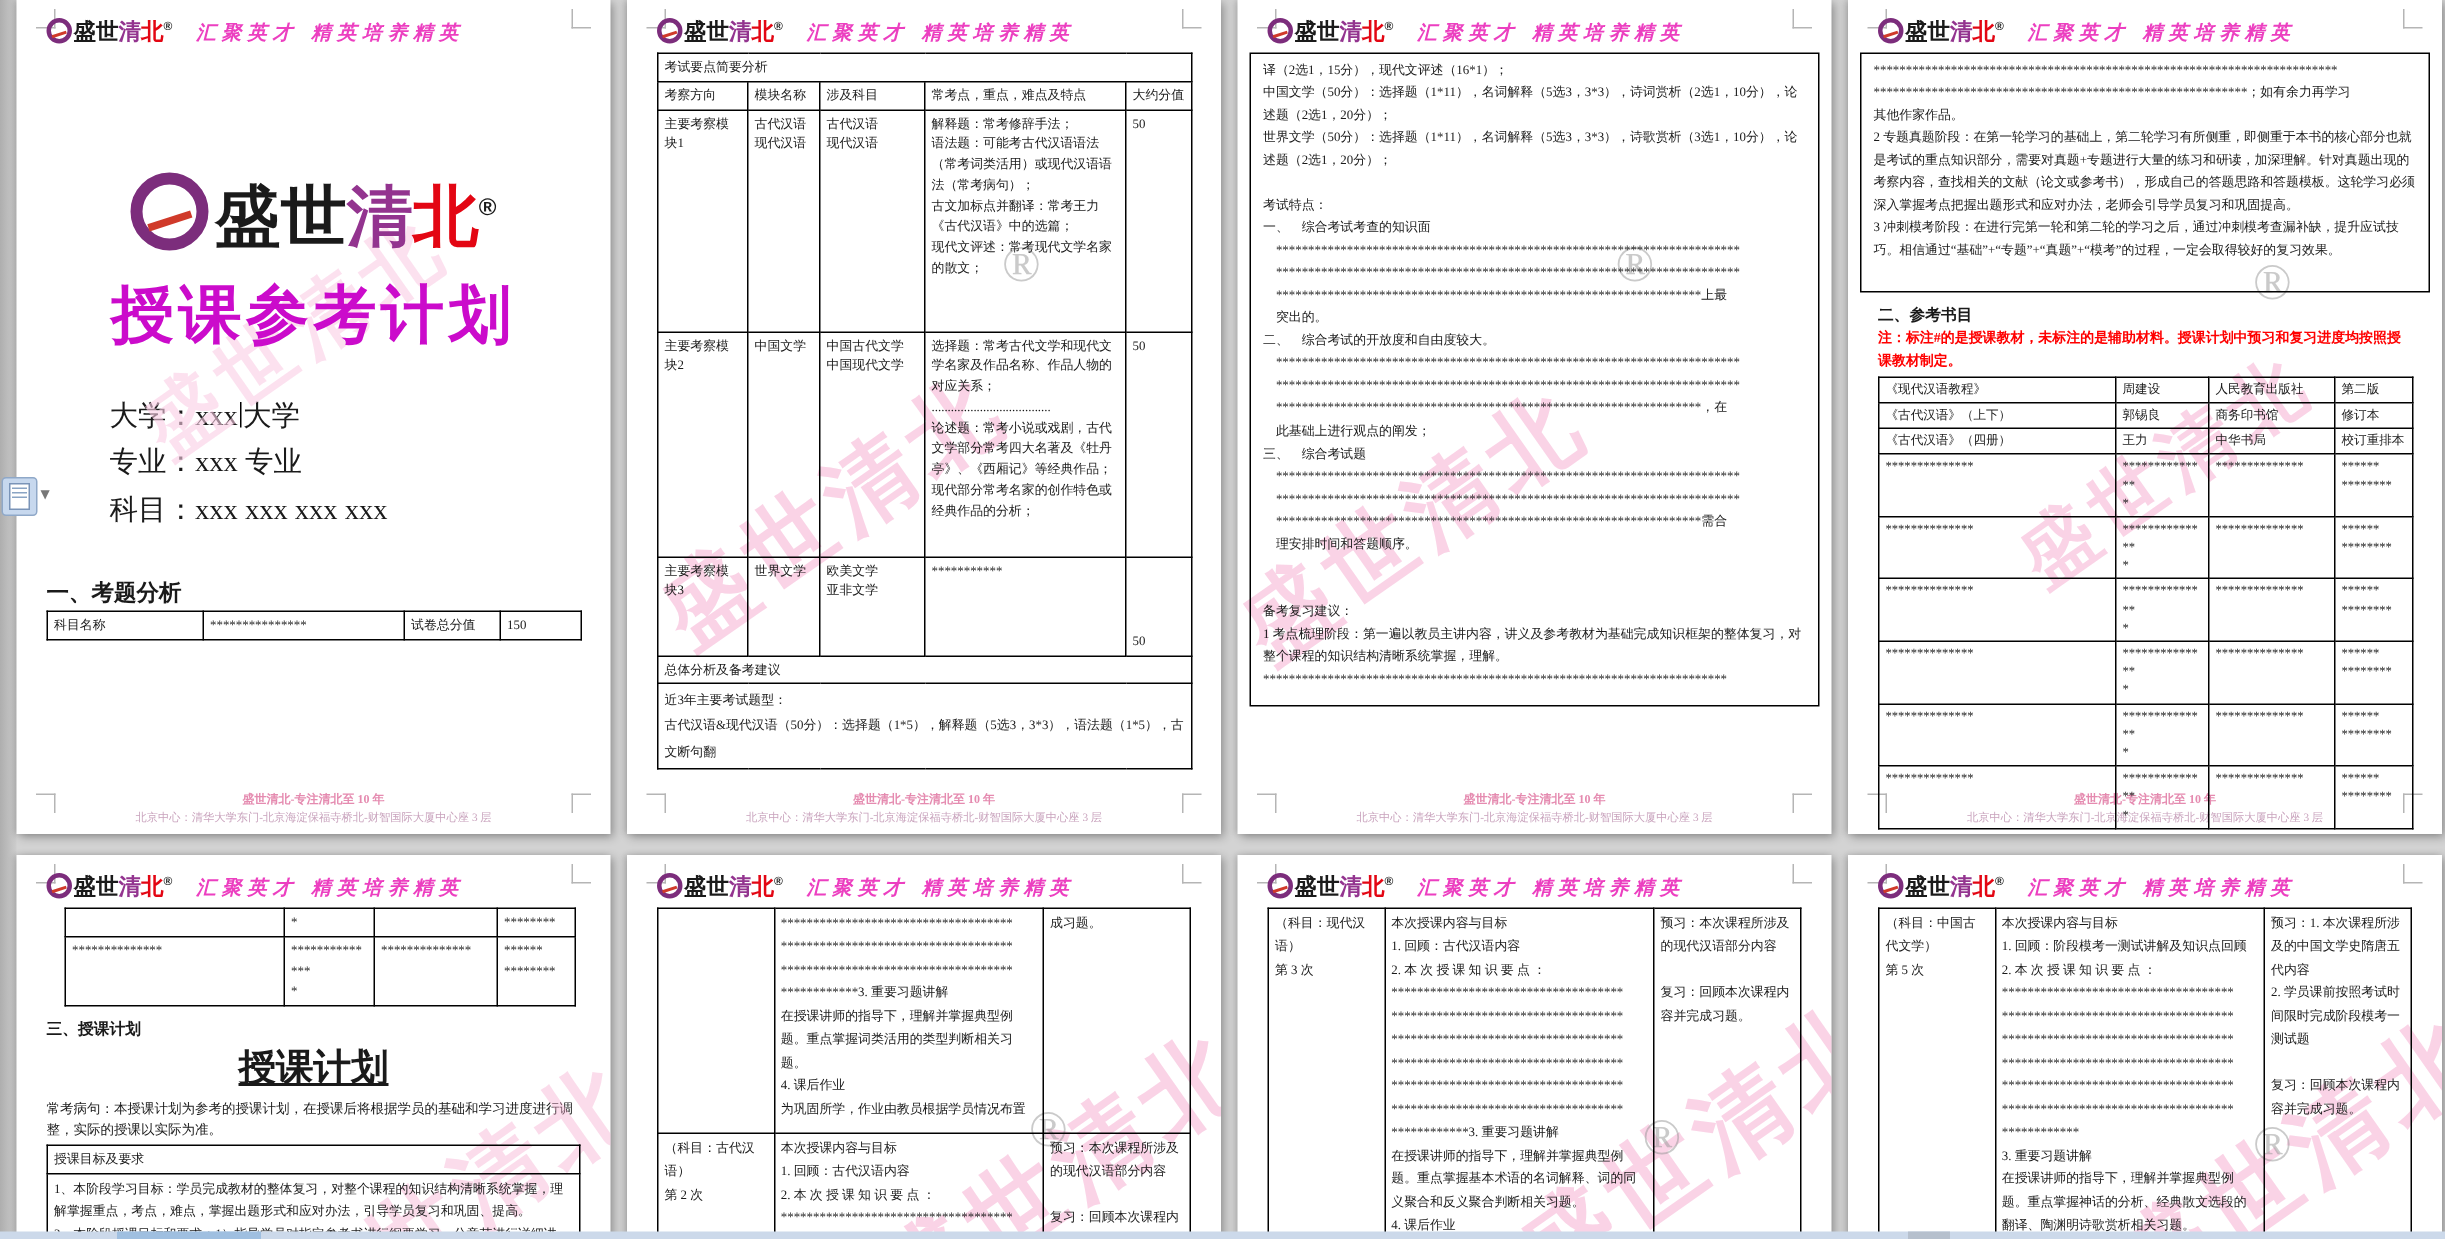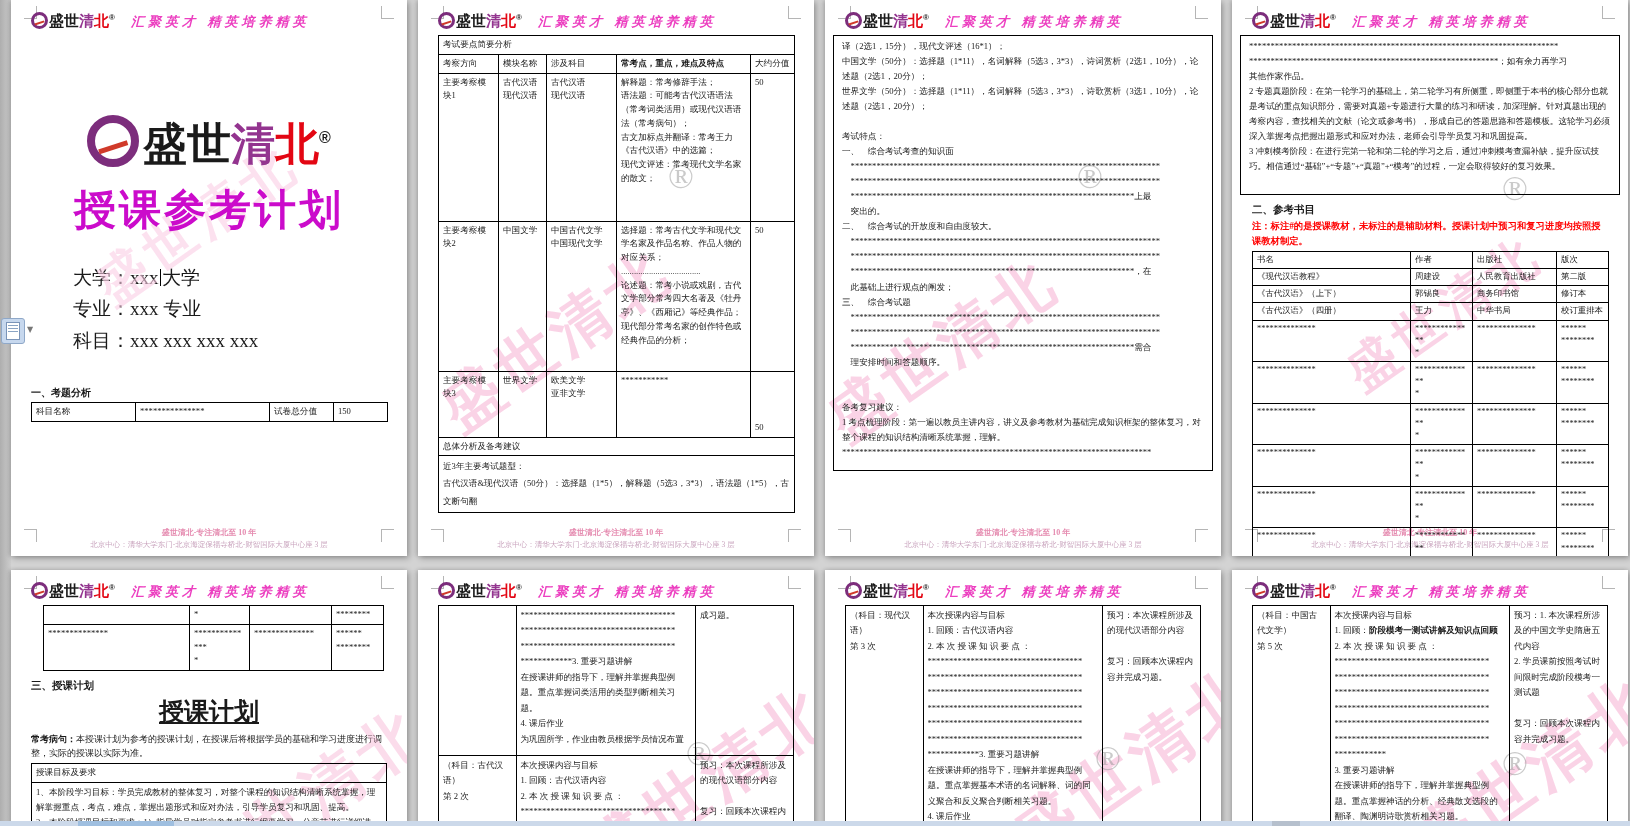--- a/index.html
+++ b/index.html
@@ -53,34 +53,34 @@
   .pg6 .greg{left:268px;top:165px;} .pg7 .greg{left:270px;top:170px;} .pg8 .greg{left:270px;top:175px;}
 
   
   table.t{border-collapse:collapse;table-layout:fixed;margin:2px 20px;width:356px;
           font-size:8.6px;line-height:1.6;}
   table.t td{border:1px solid #000;padding:2px 4px;vertical-align:top;text-align:left;
              word-break:break-all;overflow:hidden;}
   .ml{white-space:pre-line;}
   .ctr{text-align:center;}
   .rgt{text-align:right;}
-  .bold{font-weight:bold;}
+  .bold{font-weight:normal;}
 
   
   .p1-logo{text-align:center;margin-top:84px;font-weight:bold;font-size:44px;white-space:nowrap;
            font-family:"Liberation Sans",sans-serif;position:relative;z-index:1;}
   .p1-logo .qlogo{width:36px;height:36px;border-width:8px;margin-right:4px;vertical-align:-8px;}
   .p1-logo .qlogo::after{left:2px;top:14px;width:30px;height:8px;border-bottom:5px solid #d03a2a;}
   .p1-logo .lg-reg{font-size:16px;}
   .p1-title{text-align:center;color:#cb0bcb;font-size:42px;font-weight:bold;letter-spacing:3px;
             margin-top:8px;position:relative;z-index:1;}
   .p1-fields{margin:24px 0 0 62px;font-size:19px;font-weight:normal;line-height:1.65;}
   .cursor{display:inline-block;width:1.5px;height:17px;background:#000;vertical-align:-2px;margin:0 1px;}
   .p1-sub{text-align:center;font-weight:bold;font-size:16px;margin-top:18px;}
-  .p1-sec{margin:30px 20px 2px;font-weight:bold;font-size:10px;}
+  .p1-sec{margin:30px 20px 2px;font-weight:bold;font-size:15px;}
 
   
   .pbox{margin:2px 8px;border:1px solid #000;padding:3px 8px;font-size:8.6px;line-height:1.75;
         overflow:hidden;position:relative;z-index:1;}
   .pg3 .pbox{height:428px;}
   .pg4 .pbox{height:152px;}
   .sec-h{margin:8px 20px 0;font-weight:bold;font-size:10.5px;}
   .p4-note{margin:2px 20px 2px;color:#f00;font-weight:bold;font-size:9.3px;line-height:1.6;}
 
   
@@ -293,26 +293,20 @@
   <div class="sec-h">二、参考书目</div>
   <div class="p4-note">注：标注#的是授课教材，未标注的是辅助材料。授课计划中预习和复习进度均按照授课教材制定。</div>
   <table class="t" style="position:relative;z-index:1;font-size:8.4px;line-height:1.45;">
     <colgroup>
         <col style="width:158px">
         <col style="width:62px">
         <col style="width:84px">
         <col style="width:52px">
       </colgroup>
     <tbody>
-        <tr>
-      <td class="ctr">书名</td>
-      <td class="ctr">作者</td>
-      <td class="ctr">出版社</td>
-      <td class="ctr">版次</td>
-    </tr>
     <tr>
       <td>《现代汉语教程》</td>
       <td class="ctr">周建设</td>
       <td class="ctr">人民教育出版社</td>
       <td>第二版</td>
     </tr>
     <tr>
       <td>《古代汉语》（上下）</td>
       <td class="ctr">郭锡良</td>
       <td class="ctr">商务印书馆</td>

